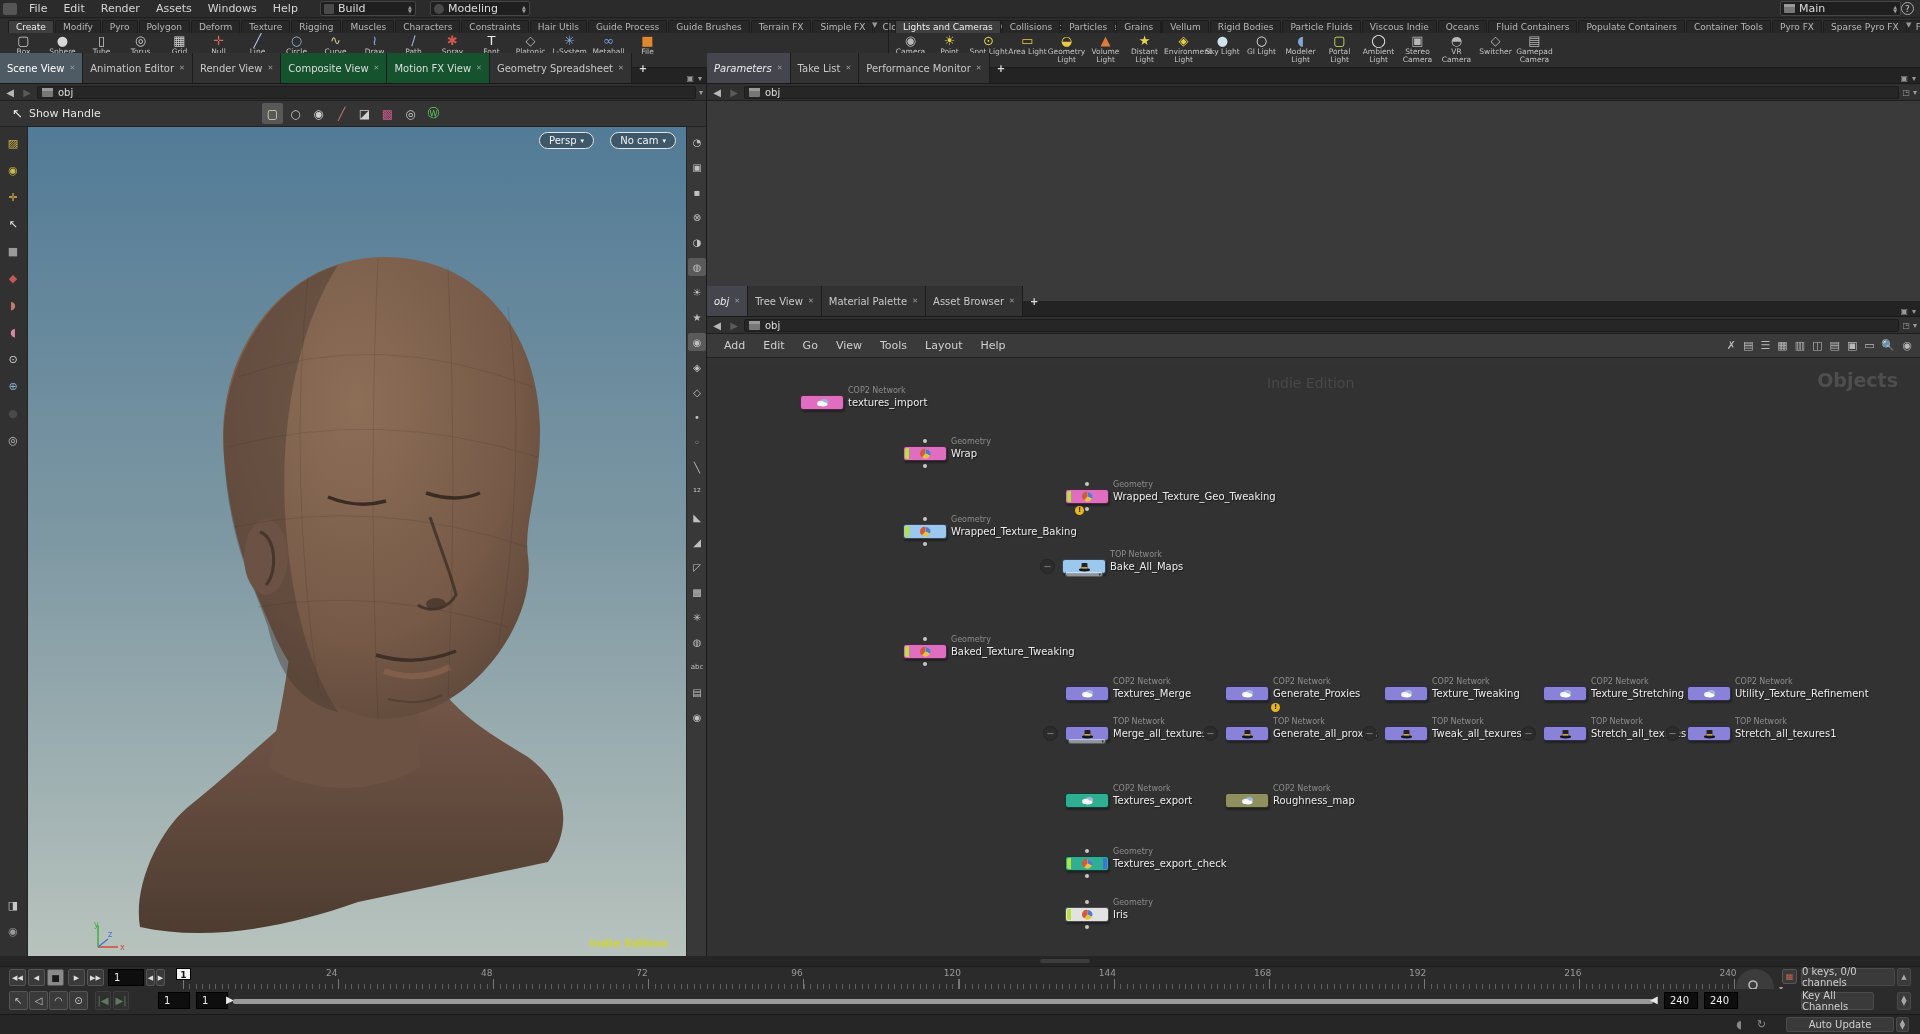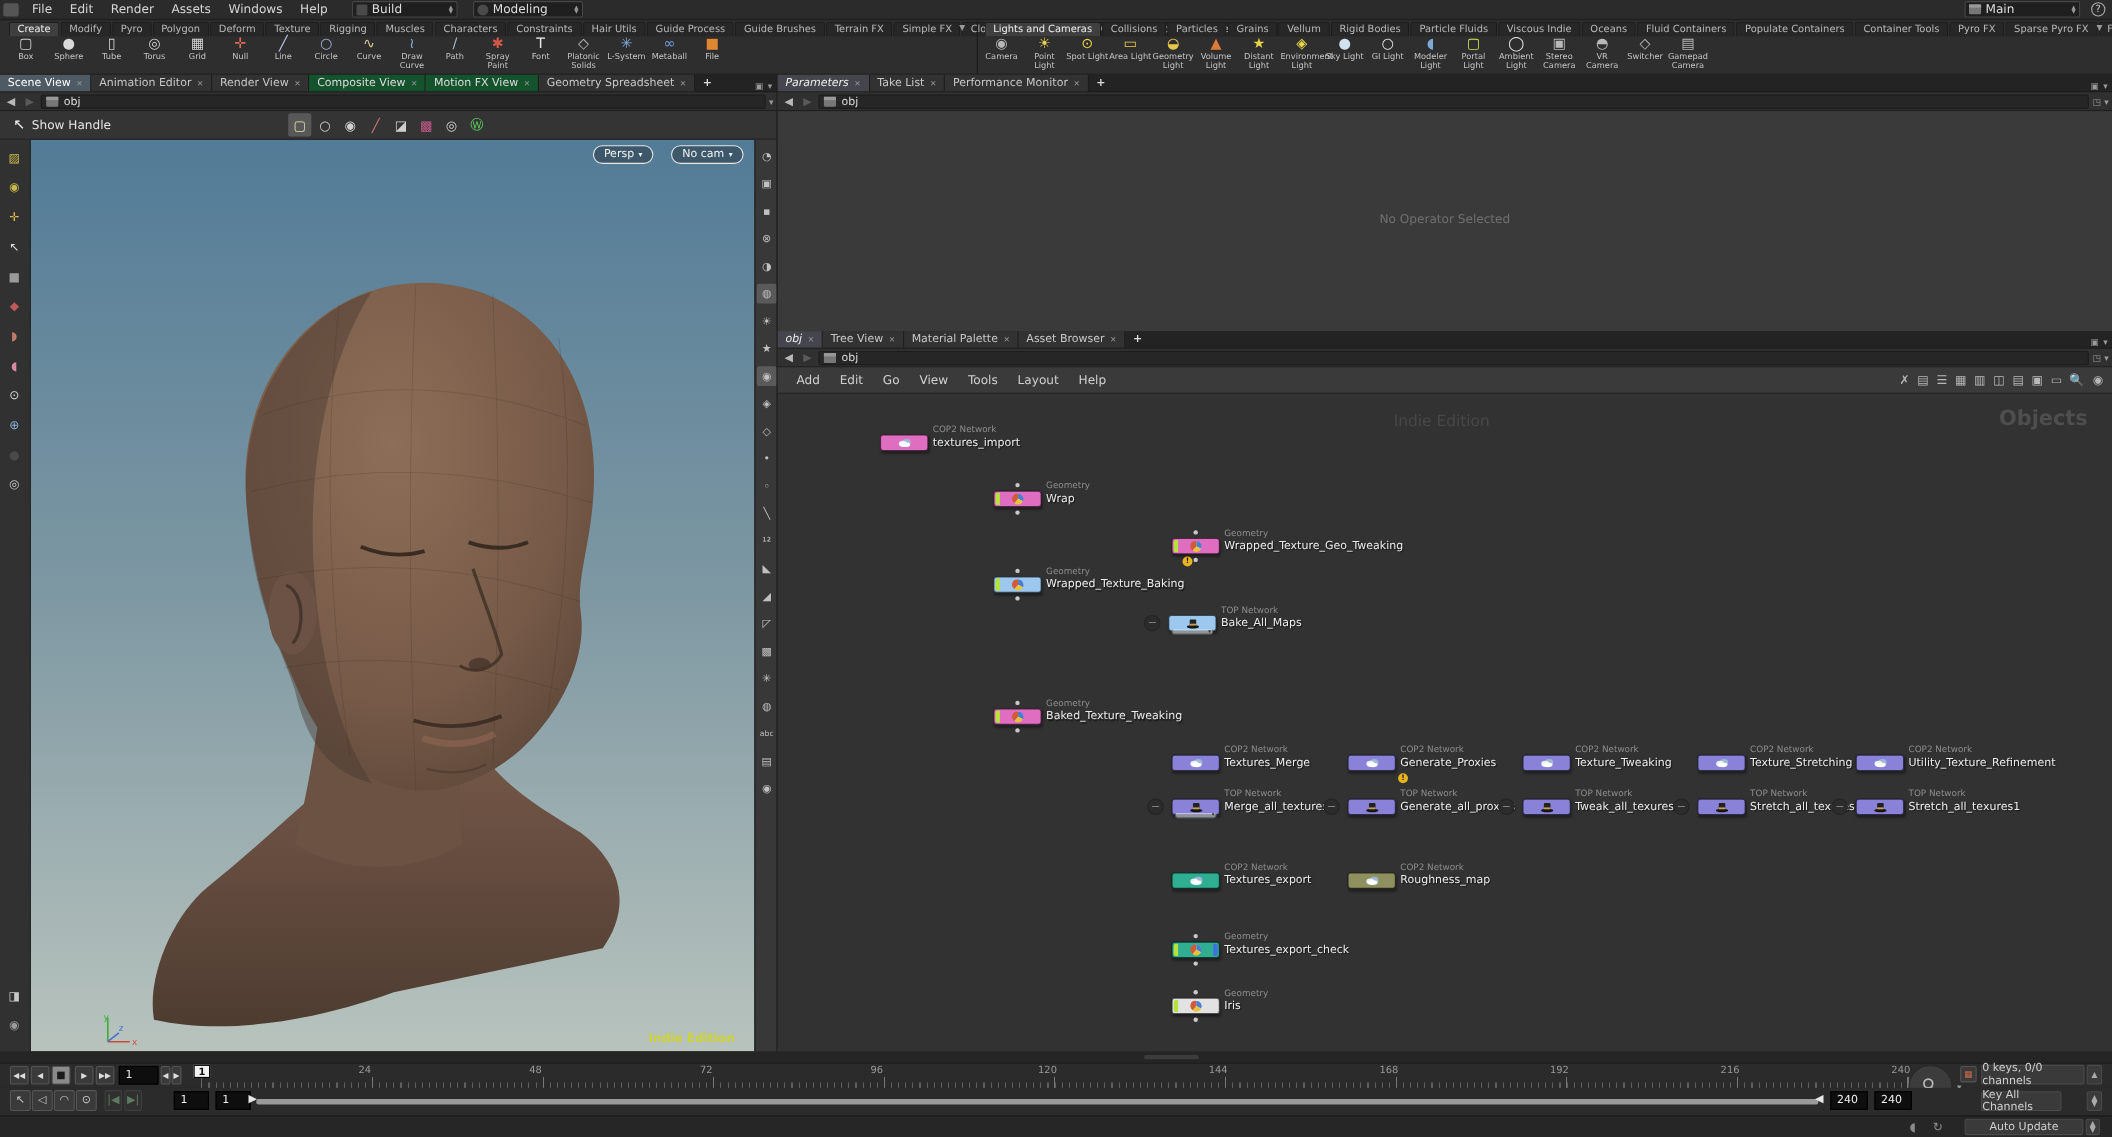--- a/index.html
+++ b/index.html
@@ -28,21 +28,21 @@
   .sh-tab.on{background:#3f3f3f;color:#f0f0f0;}
   .sh-tab.plus{color:#ddd;font-weight:bold;}
   .sh-tools{position:absolute;top:14px;height:34px;display:flex;align-items:flex-start;}
   .tool-cell{width:39px;display:flex;flex-direction:column;align-items:center;margin-top:1px;}
   .tool-cell i{font-style:normal;font-size:13px;line-height:14px;height:14px;}
   .tool-cell b{font-weight:normal;font-size:7.5px;color:#c4c4c4;text-align:center;line-height:8px;
                max-width:39px;}
   .sh-caret{position:absolute;top:2px;font-size:7px;color:#999;}
   
   .tabrow{background:#232323;display:flex;align-items:flex-end;height:16px;border-bottom:1px solid #1a1a1a;}
-  .ptab{display:flex;align-items:center;gap:5px;padding:1px 7px;height:15px;background:#323232;
+  .ptab{display:flex;align-items:center;gap:5px;padding:1px 7px;height:30px;background:#323232;
         border-right:1px solid #1c1c1c;color:#c8c8c8;font-size:10px;white-space:nowrap;}
   .ptab.on{background:#4e5a64;color:#fff;}
   .ptab.on2{background:#45454e;color:#eee;font-style:italic;}
   .ptab.alt{background:#14532d;color:#ddd;}
   .ptab .x{font-style:normal;font-size:7px;color:#999;}
   .ptab.plus{font-weight:bold;color:#ddd;background:transparent;border:none;}
   .pane-ctls{margin-left:auto;display:flex;align-items:center;gap:4px;padding-right:4px;color:#9a9a9a;font-size:8px;}
   .pathrow{background:#303030;display:flex;align-items:center;height:17px;border-bottom:1px solid #1e1e1e;gap:3px;padding:0 3px;}
   .nav-arrow{font-size:10px;color:#b8b8b8;width:14px;text-align:center;}
   .nav-arrow.dim{color:#5a5a5a;}
@@ -160,21 +160,21 @@
         </span>
     </span>
     <span class="mb-select" style="width:100px">
       <span class="icon-sq" style="border-radius:50%"></span>
       <span>Modeling</span>
       <span class="spin">
           <span>▲</span>
           <span>▼</span>
         </span>
     </span>
-    <span class="mb-select" style="width:105px;margin-left:auto;margin-right:10px">
+    <span class="mb-select" style="width:121px;margin-left:auto;margin-right:0">
       <span class="clap"></span>
       <span>Main</span>
       <span class="spin">
           <span>▲</span>
           <span>▼</span>
         </span>
     </span>
     <span class="help-circle" style="margin-right:6px">?</span>
   </div>
 
@@ -568,21 +568,20 @@
     <div class="pathrow">
       <span class="nav-arrow">◀</span>
       <span class="nav-arrow dim">▶</span>
       <span class="pathfield">
         <span class="clap"></span>
         <span>obj</span>
       </span>
       <span class="tiny">◳</span>
       <span class="tiny">▾</span>
     </div>
-    <div class="params-empty">No Operator Selected</div>
   </div>
 
   <div class="abs network-pane">
     <div class="tabrow">
       <span id="net-tabs" style="display:flex;align-items:flex-end">
           <span class="ptab on2">
        <span>obj</span>
        <i class="x">✕</i>
           </span>
           <span class="ptab ">

